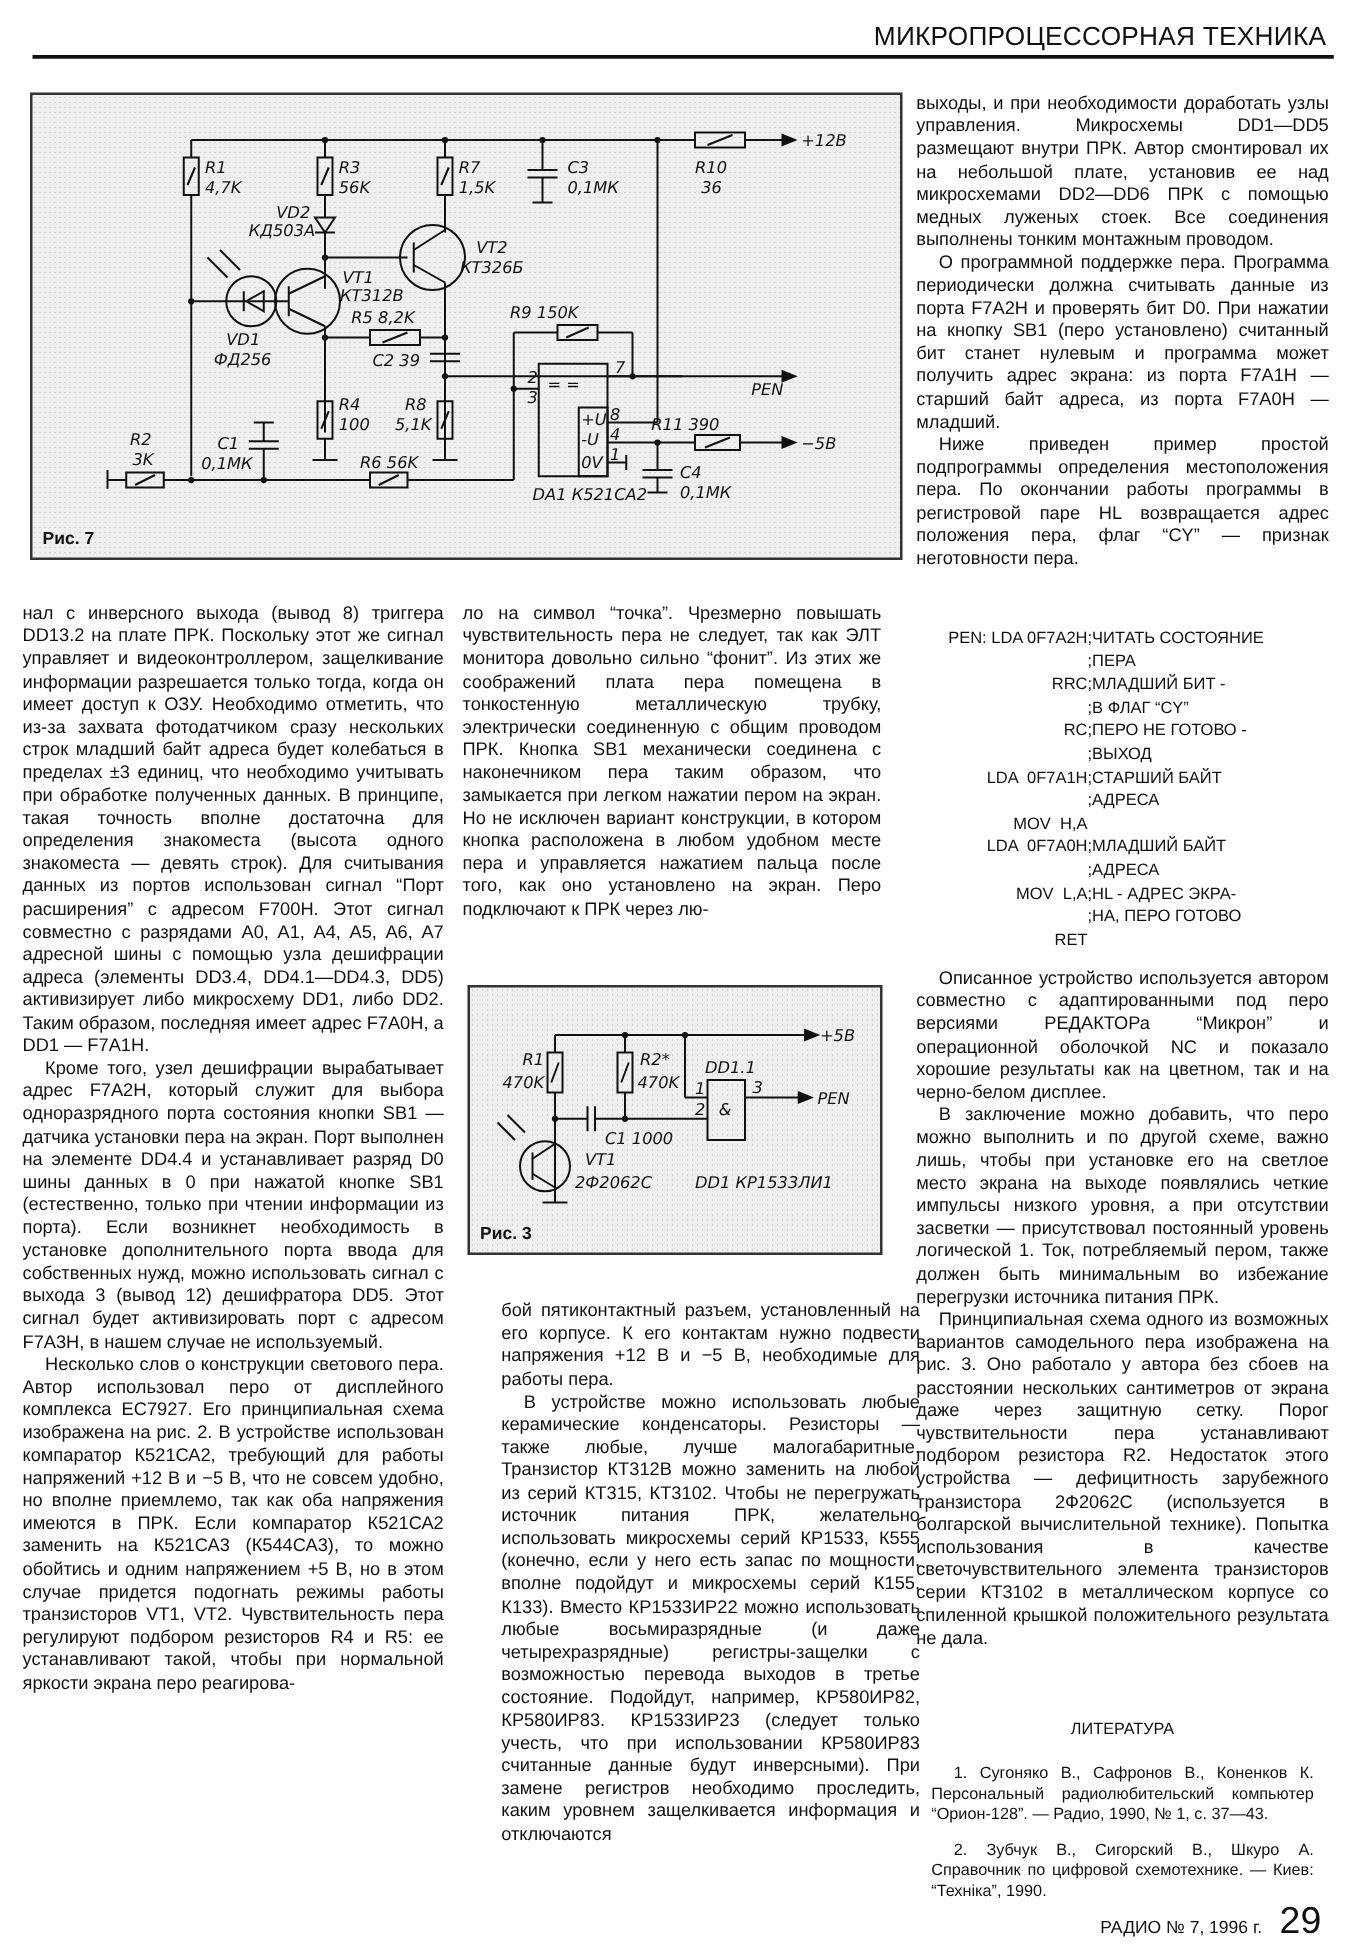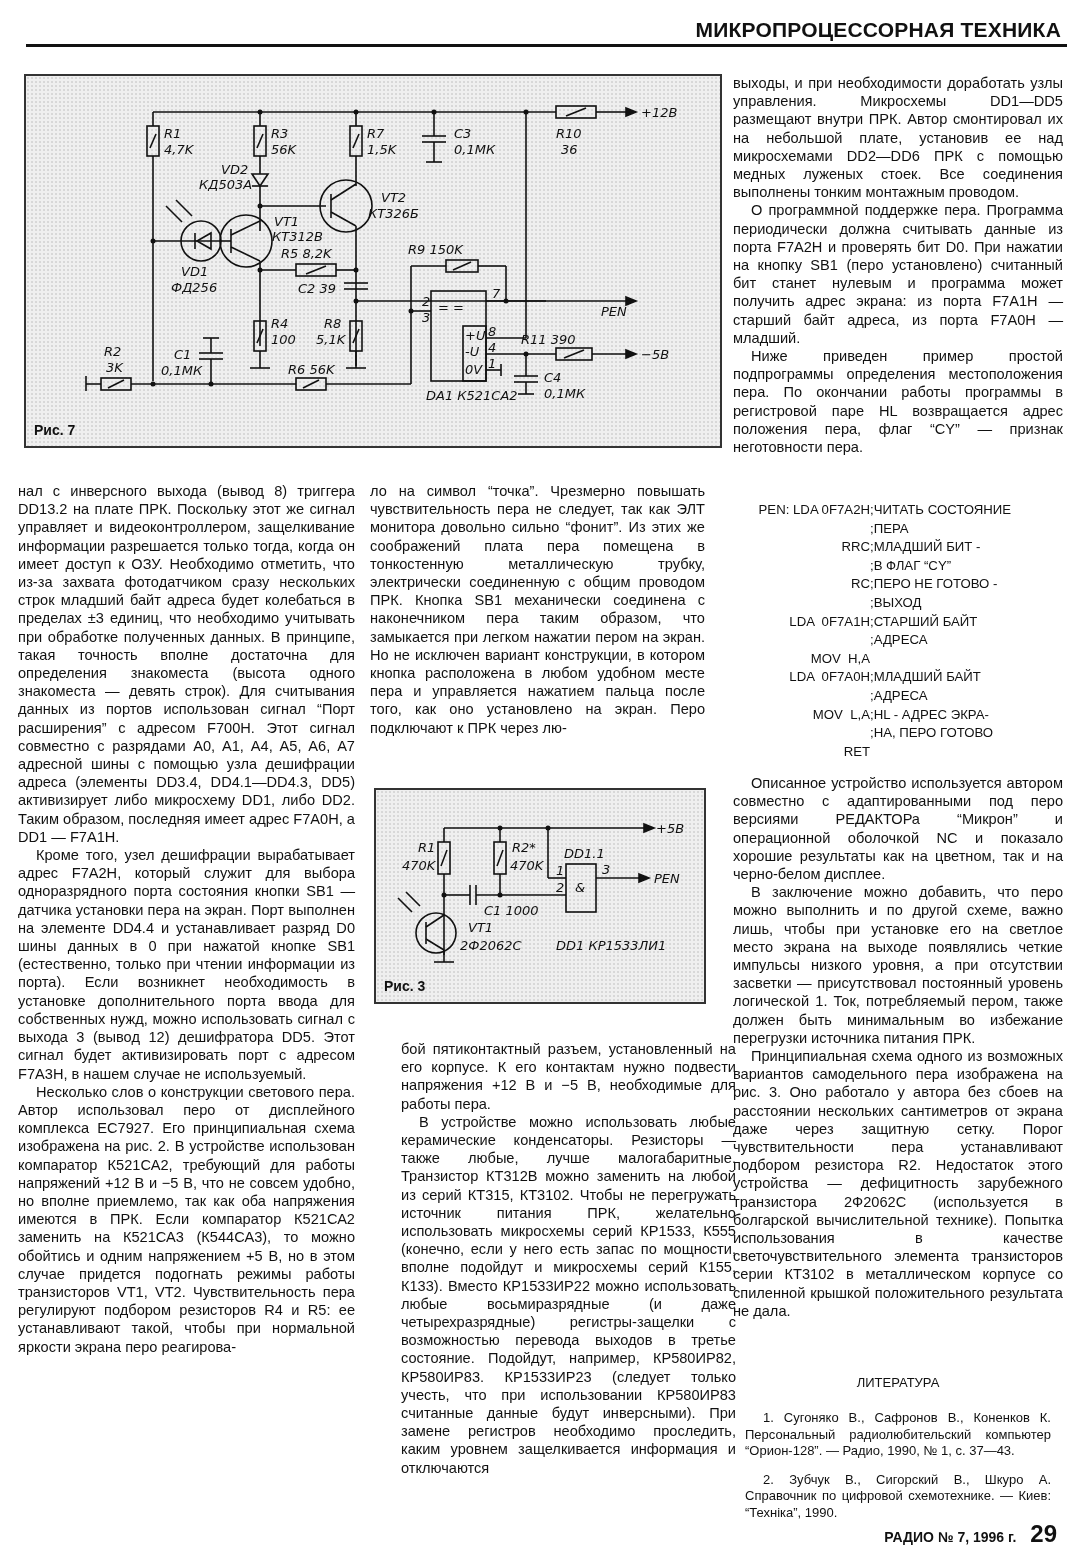--- a/index.html
+++ b/index.html
@@ -1,38 +1,38 @@
 <!DOCTYPE html>
 <html><head>
 <meta charset="utf-8">
 <style>
   html, body { margin: 0; padding: 0; background: #fff; }
   body { width: 1077px; height: 1558px; position: relative; overflow: hidden; color: #111;
          font-family: "Liberation Sans", sans-serif; }
-  .section-title { position: absolute; right: 16px; top: 18px; font-weight: bold; font-size: 21px;
+  .section-title { position: absolute; right: 16px; top: 18px; font-weight: normal; font-size: 21px;
          letter-spacing: 0.2px; padding-left: 35px; }
   .rule { position: absolute; left: 26px; right: 10px; top: 44px; height: 3px; background: #111; }
   .col { position: absolute; font-size: 14.6px; line-height: 18.2px; text-align: justify; }
   .col p { margin: 0; text-indent: 18px; }
   .col p.noind { text-indent: 0; }
   #col-left { left: 18px; top: 482px; width: 337px; }
   #col-mid-top { left: 370px; top: 482px; width: 335px; }
   #col-mid-bot { left: 370px; top: 1040px; width: 335px; margin-left: 31px; }
   #col-right-top { left: 733px; top: 74px; width: 330px; }
   #col-right-bot { left: 733px; top: 774px; width: 330px; }
   .code { position: absolute; left: 748px; top: 501px; width: 320px; font-size: 13.2px; line-height: 18.6px; }
   .code .row { display: flex; text-align: right; }
   .code .ins { width: 122px; white-space: pre; }
   .code .cmt { white-space: pre; }
   .lit-title { position: absolute; left: 733px; width: 330px; top: 1375px; text-align: center; font-size: 13px; }
   .lit { position: absolute; left: 733px; width: 330px; top: 1398px; font-size: 13px; line-height: 16.6px; text-align: justify; }
   .lit p { margin: 12px; text-indent: 18px; }
   .footer { position: absolute; right: 20px; top: 1520px; display: flex; align-items: baseline; gap: 14px; }
-  .footer .mag { font-size: 14px; font-weight: bold; }
-  .footer .pg { font-size: 24px; font-weight: bold; }
+  .footer .mag { font-size: 14px; }
+  .footer .pg { font-size: 30px; font-weight: normal; }
   .fig { position: absolute; border: 2px solid #333; background: #efefef;
          background-image: radial-gradient(#bdbdbd 0.6px, transparent 0.8px);
          background-size: 4px 4px; }
   #fig2 { left: 24px; top: 74px; width: 694px; height: 370px; }
   #fig3 { left: 374px; top: 788px; width: 328px; height: 212px; }
   .fig svg { position: absolute; left: 0; top: 0; }
   .fig-cap { position: absolute; left: 8px; bottom: 8px; font-weight: bold; font-size: 14px; }
   .lbl { font-family: "DejaVu Sans", sans-serif; font-style: italic; font-size: 13px; fill: #111; }
 </style>
 </head>

